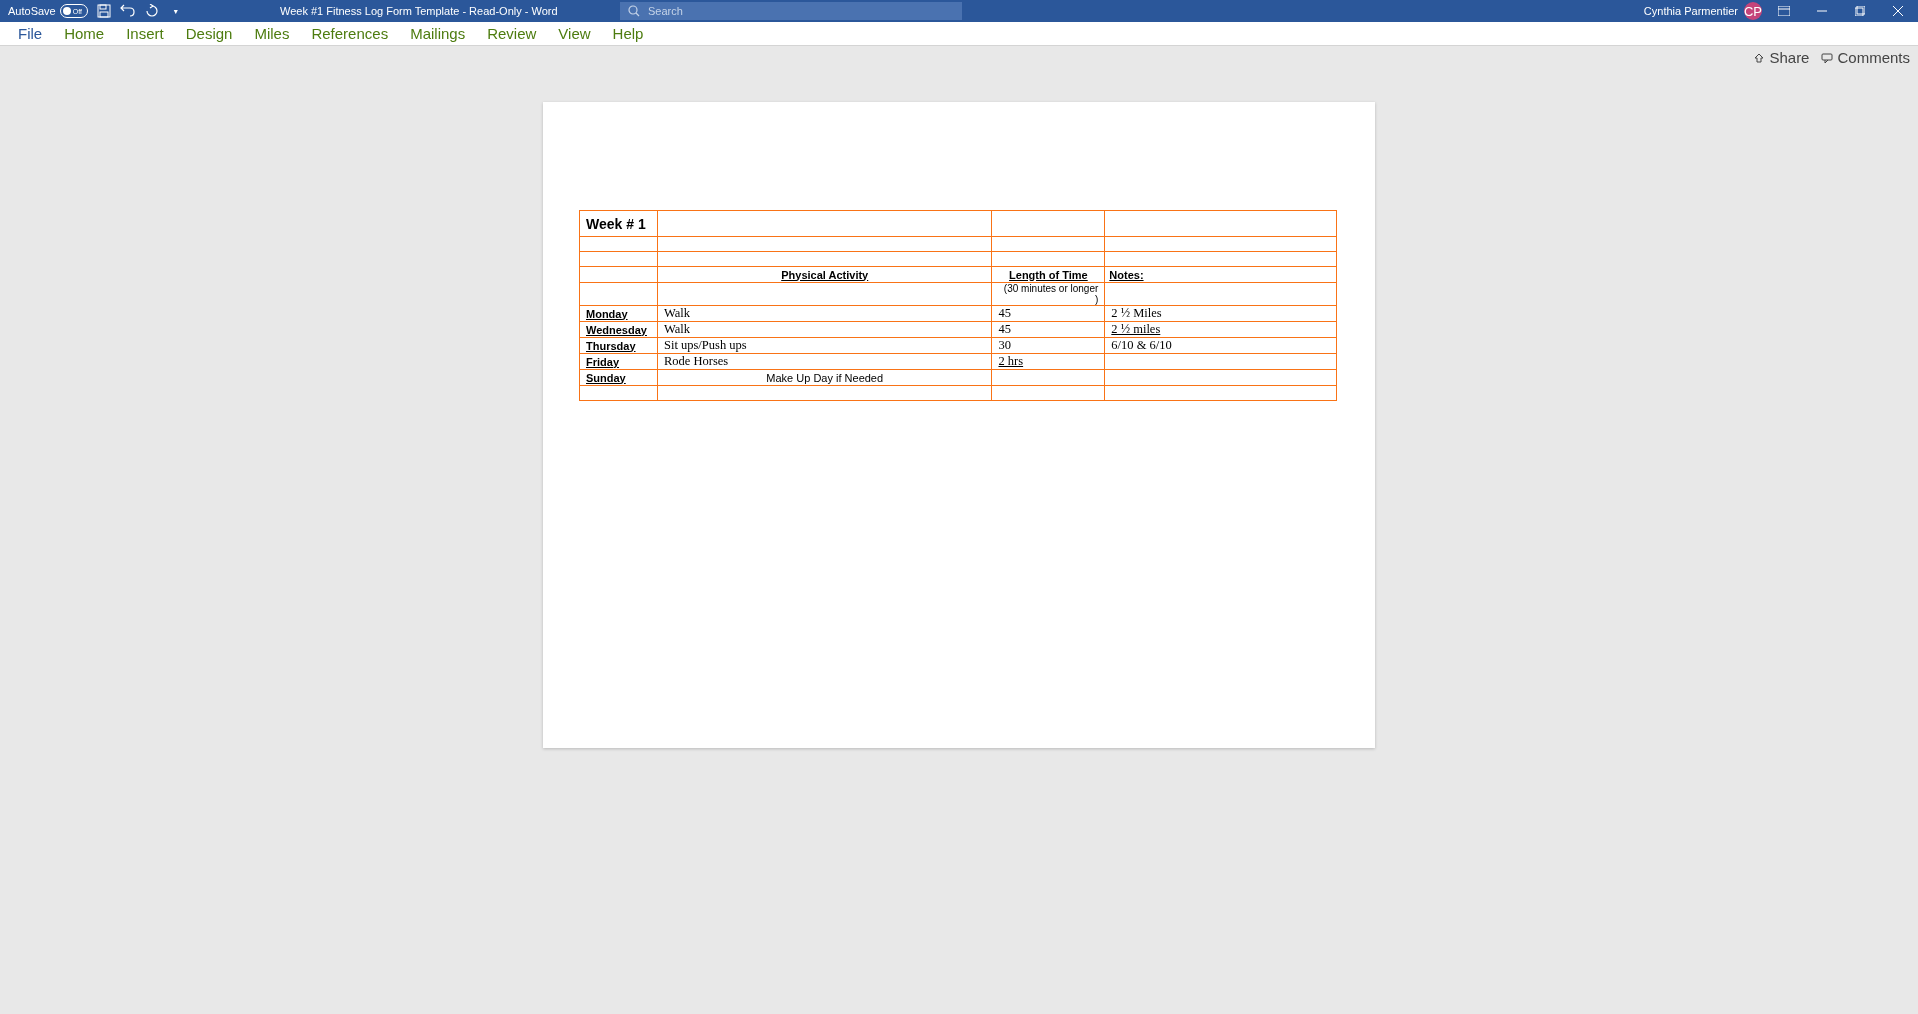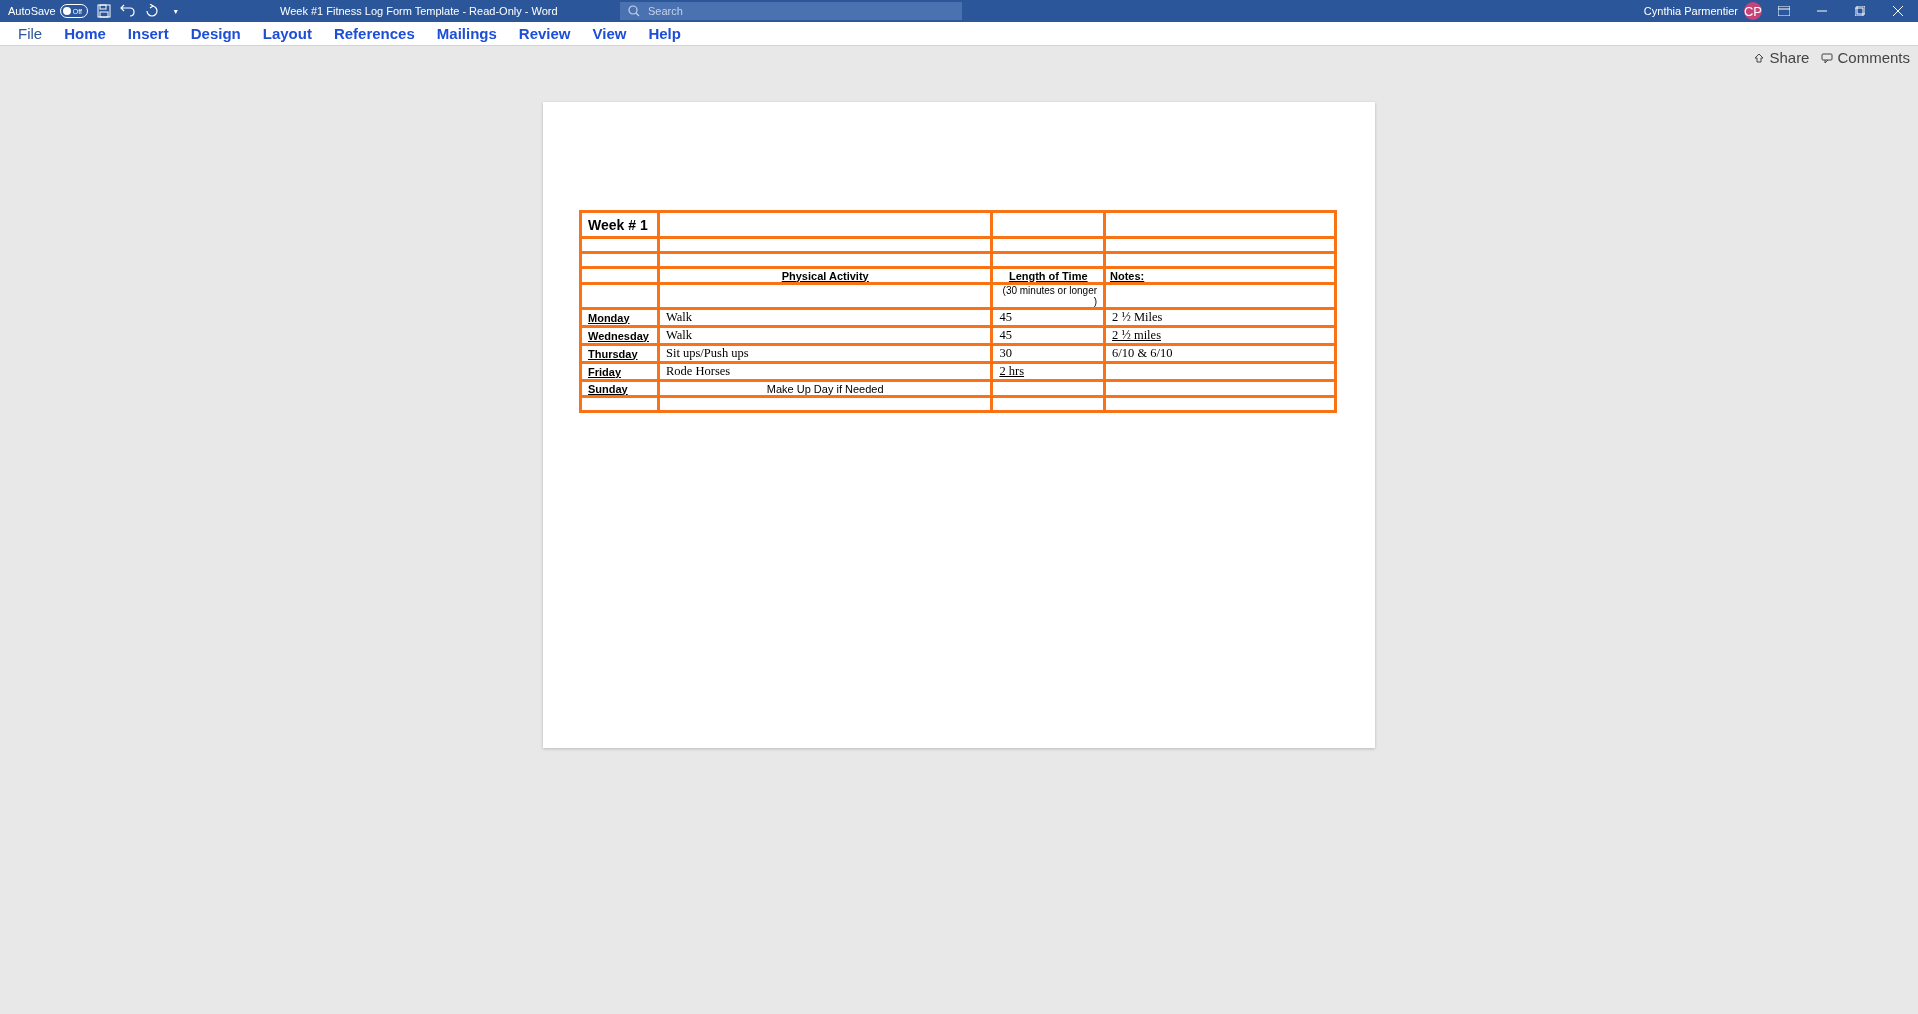--- a/index.html
+++ b/index.html
@@ -106,22 +106,21 @@
       border-bottom: 1px solid #d4d4d4;
       display: flex;
       align-items: center;
       padding: 0 8px;
       font-size: 15px;
     }
     .ribbon-tabs { display: flex; gap: 2px; }
     .ribbon-tab {
       padding: 4px 10px;
       cursor: pointer;
-      color: #1d4ed8;
-      font-weight: bold;
+      color: #4d7c0f;
     }
     .ribbon-tab.file { color: #2b579a; font-weight: 500; }
     .ribbon-right {
       margin-left: auto;
       display: flex;
       gap: 12px;
       align-items: center;
       color: #444;
       margin-top: 48px;
     }
@@ -146,21 +145,21 @@
       box-shadow: 0 1px 3px rgba(0,0,0,0.2);
       padding: 108px 36px 0 36px;
     }
     .fit-table {
       width: 758px;
       border-collapse: collapse;
       font-family: 'Times New Roman', Georgia, serif;
       font-size: 12.5px;
     }
     .fit-table td {
-      border: 3px solid #f97316;
+      border: 1px solid #f97316;
       height: 16px;
       padding: 0 6px;
       vertical-align: middle;
     }
     .col-day { width: 78px; }
     .col-act { width: 335px; }
     .col-len { width: 113px; }
     .col-notes { width: 232px; }
     .week-cell {
       font-family: Arial, sans-serif;
@@ -266,21 +265,21 @@
     </div>
   </div>
 </div>
 
 <div class="ribbon">
   <div class="ribbon-tabs">
     <div class="ribbon-tab file">File</div>
     <div class="ribbon-tab">Home</div>
     <div class="ribbon-tab">Insert</div>
     <div class="ribbon-tab">Design</div>
-    <div class="ribbon-tab">Layout</div>
+    <div class="ribbon-tab">Miles</div>
     <div class="ribbon-tab">References</div>
     <div class="ribbon-tab">Mailings</div>
     <div class="ribbon-tab">Review</div>
     <div class="ribbon-tab">View</div>
     <div class="ribbon-tab">Help</div>
   </div>
   <div class="ribbon-right">
     <div class="ribbon-action">
       <svg width="12" height="12" viewBox="0 0 12 12">
           <path d="M6 2 L2 6 L4 6 L4 10 L8 10 L8 6 L10 6 Z" fill="none" stroke="#444" stroke-width="1"></path>

